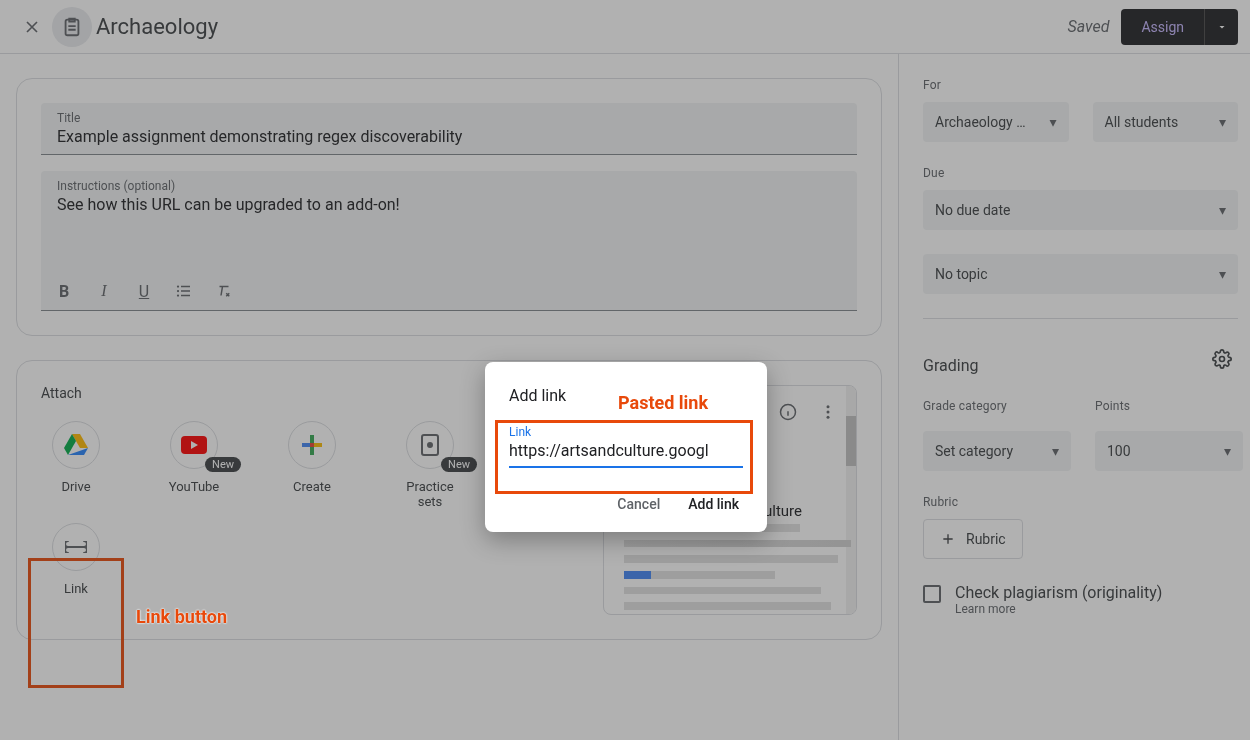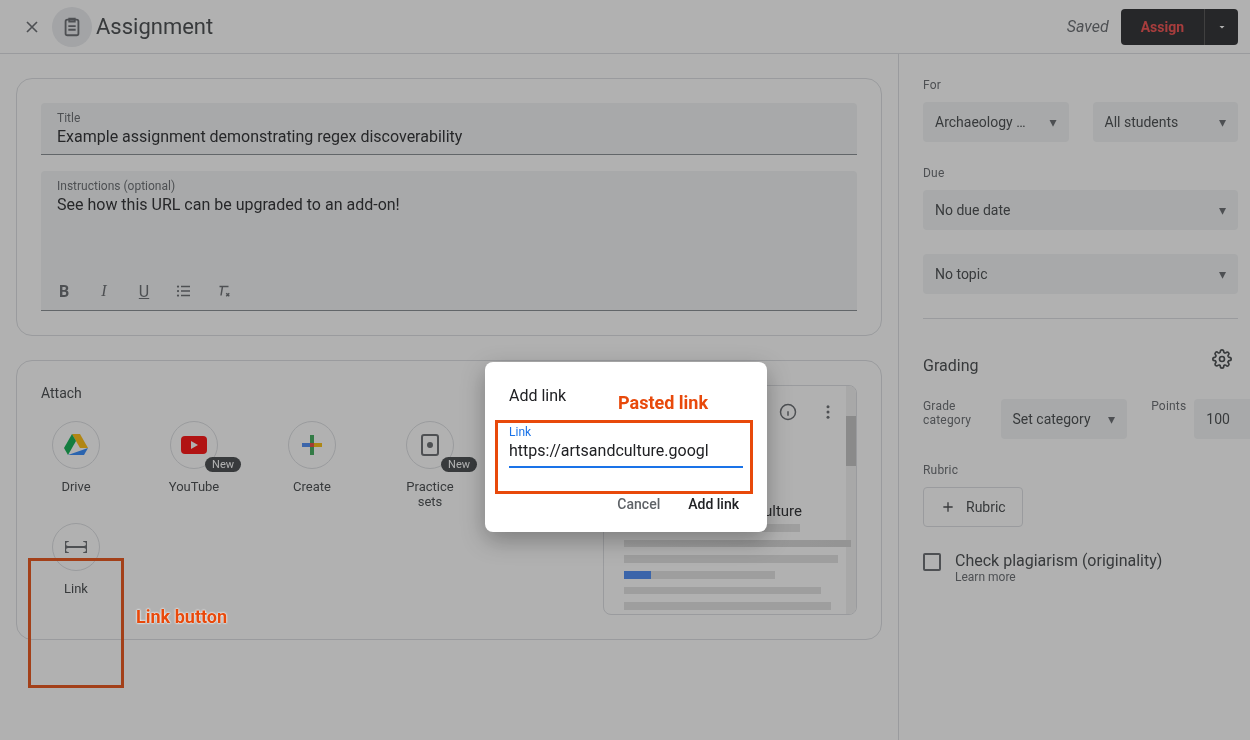--- a/index.html
+++ b/index.html
@@ -14,21 +14,21 @@
   }
   *{box-sizing:border-box;font-family:Roboto,Arial,sans-serif;}
   body{margin:0;width:1250px;height:740px;background:#fff;color:var(--text);overflow:hidden;position:relative;}
   
   .topbar{display:flex;align-items:center;height:54px;padding:0 12px;border-bottom:1px solid var(--border);}
   .icon-btn{width:40px;height:40px;border-radius:50%;display:flex;align-items:center;justify-content:center;background:none;border:none;cursor:pointer;color:var(--text2);}
   .icon-btn.selected{background:#e8eaed;}
   .topbar .title{font-size:22px;color:var(--text);margin-left:4px;}
   .topbar .spacer{flex:1;}
   .saved{font-style:italic;color:var(--text2);margin-right:12px;}
-  .assign{background:#202124;color:#ef4444;border:none;border-radius:4px 0 0 4px;height:36px;padding:0 20px;font-size:14px;font-weight:700;cursor:pointer;}
+  .assign{background:#202124;color:#c4b5fd;border:none;border-radius:4px 0 0 4px;height:36px;padding:0 20px;font-size:14px;font-weight:400;cursor:pointer;}
   .assign-menu{background:#202124;color:#fff;border:none;border-left:1px solid #4a4a4a;border-radius:0 4px 4px 0;height:36px;width:34px;display:flex;align-items:center;justify-content:center;cursor:pointer;}
   
   .layout{display:flex;height:calc(100% - 54px);}
   .main{flex:1;padding:24px 16px;overflow:auto;}
   .sidebar{width:352px;border-left:1px solid var(--border);padding:24px 12px 24px 24px;overflow:auto;}
   
   .card{border:1px solid var(--border);border-radius:16px;padding:24px;margin-bottom:24px;background:#fff;}
   .field{background:#f1f3f4;border-bottom:1px solid #80868b;border-radius:4px 4px 0 0;padding:8px 16px 4px;}
   .field .label{font-size:12px;color:var(--text2);}
   .field .value{font-size:16px;color:var(--ink);border:none;background:none;width:100%;outline:none;padding:2px 0 4px;}
@@ -59,21 +59,21 @@
   .sel{background:#f1f3f4;border:none;border-radius:4px;height:40px;display:flex;align-items:center;justify-content:space-between;padding:0 12px;cursor:pointer;color:var(--text);font-size:14px;}
   .sel .arrow{color:var(--text2);}
   .sel.class{width:148px;}
   .sel.students{width:148px;}
   .sel.wide{width:100%;}
   .sel.outline{background:#fff;border:1px solid var(--border);}
   .side-hr{border:none;border-top:1px solid var(--border);margin:24px 0;}
   .grading-head{display:flex;align-items:flex-end;justify-content:space-between;}
   .grading-head h3{font-size:16px;font-weight:400;color:var(--text);margin:0;}
   .two-col{display:flex;gap:24px;}
-  .two-col > div{display:flex;flex-direction:row;gap:8px;}
+  .two-col > div{display:flex;flex-direction:column;gap:8px;}
   .rubric-btn{border:1px solid var(--border);background:#fff;border-radius:4px;height:40px;padding:0 16px;display:inline-flex;align-items:center;gap:10px;font-size:14px;color:var(--text);cursor:pointer;}
   .checkbox-row{display:flex;gap:14px;align-items:flex-start;}
   .checkbox{width:18px;height:18px;border:2px solid var(--text2);border-radius:2px;flex-shrink:0;margin-top:2px;cursor:pointer;}
   .cb-text{font-size:16px;color:var(--text);}
   .cb-sub{font-size:12px;color:var(--text2);}
   
   .anno-box{position:absolute;border:3px solid #e8490b;pointer-events:none;z-index:2;}
   .anno-text{position:absolute;color:#e8490b;font-weight:700;font-size:18px;text-shadow:0 0 2px #fff,0 0 2px #fff;pointer-events:none;z-index:6;}
   
   .scrim{position:absolute;inset:0;background:var(--scrim);z-index:5;}
@@ -97,21 +97,21 @@
     <svg width="20" height="20" viewBox="0 0 24 24" fill="none" stroke="#5f6368" stroke-width="2">
         <path d="M18 6 6 18M6 6l12 12"></path>
       </svg>
   </button>
   <button class="icon-btn selected">
     <svg width="22" height="22" viewBox="0 0 24 24" fill="none" stroke="#5f6368" stroke-width="2">
         <rect x="5" y="4" width="14" height="17" rx="2"></rect>
         <path d="M9 3h6v3H9zM8 11h8M8 15h8"></path>
       </svg>
   </button>
-  <span class="title">Assignment</span>
+  <span class="title">Archaeology</span>
   <span class="spacer"></span>
   <span class="saved">Saved</span>
   <button class="assign">Assign</button>
   <button class="assign-menu">
     <svg width="12" height="12" viewBox="0 0 24 24" fill="#fff">
         <path d="M7 10l5 5 5-5z"></path>
       </svg>
   </button>
 </div>
 

